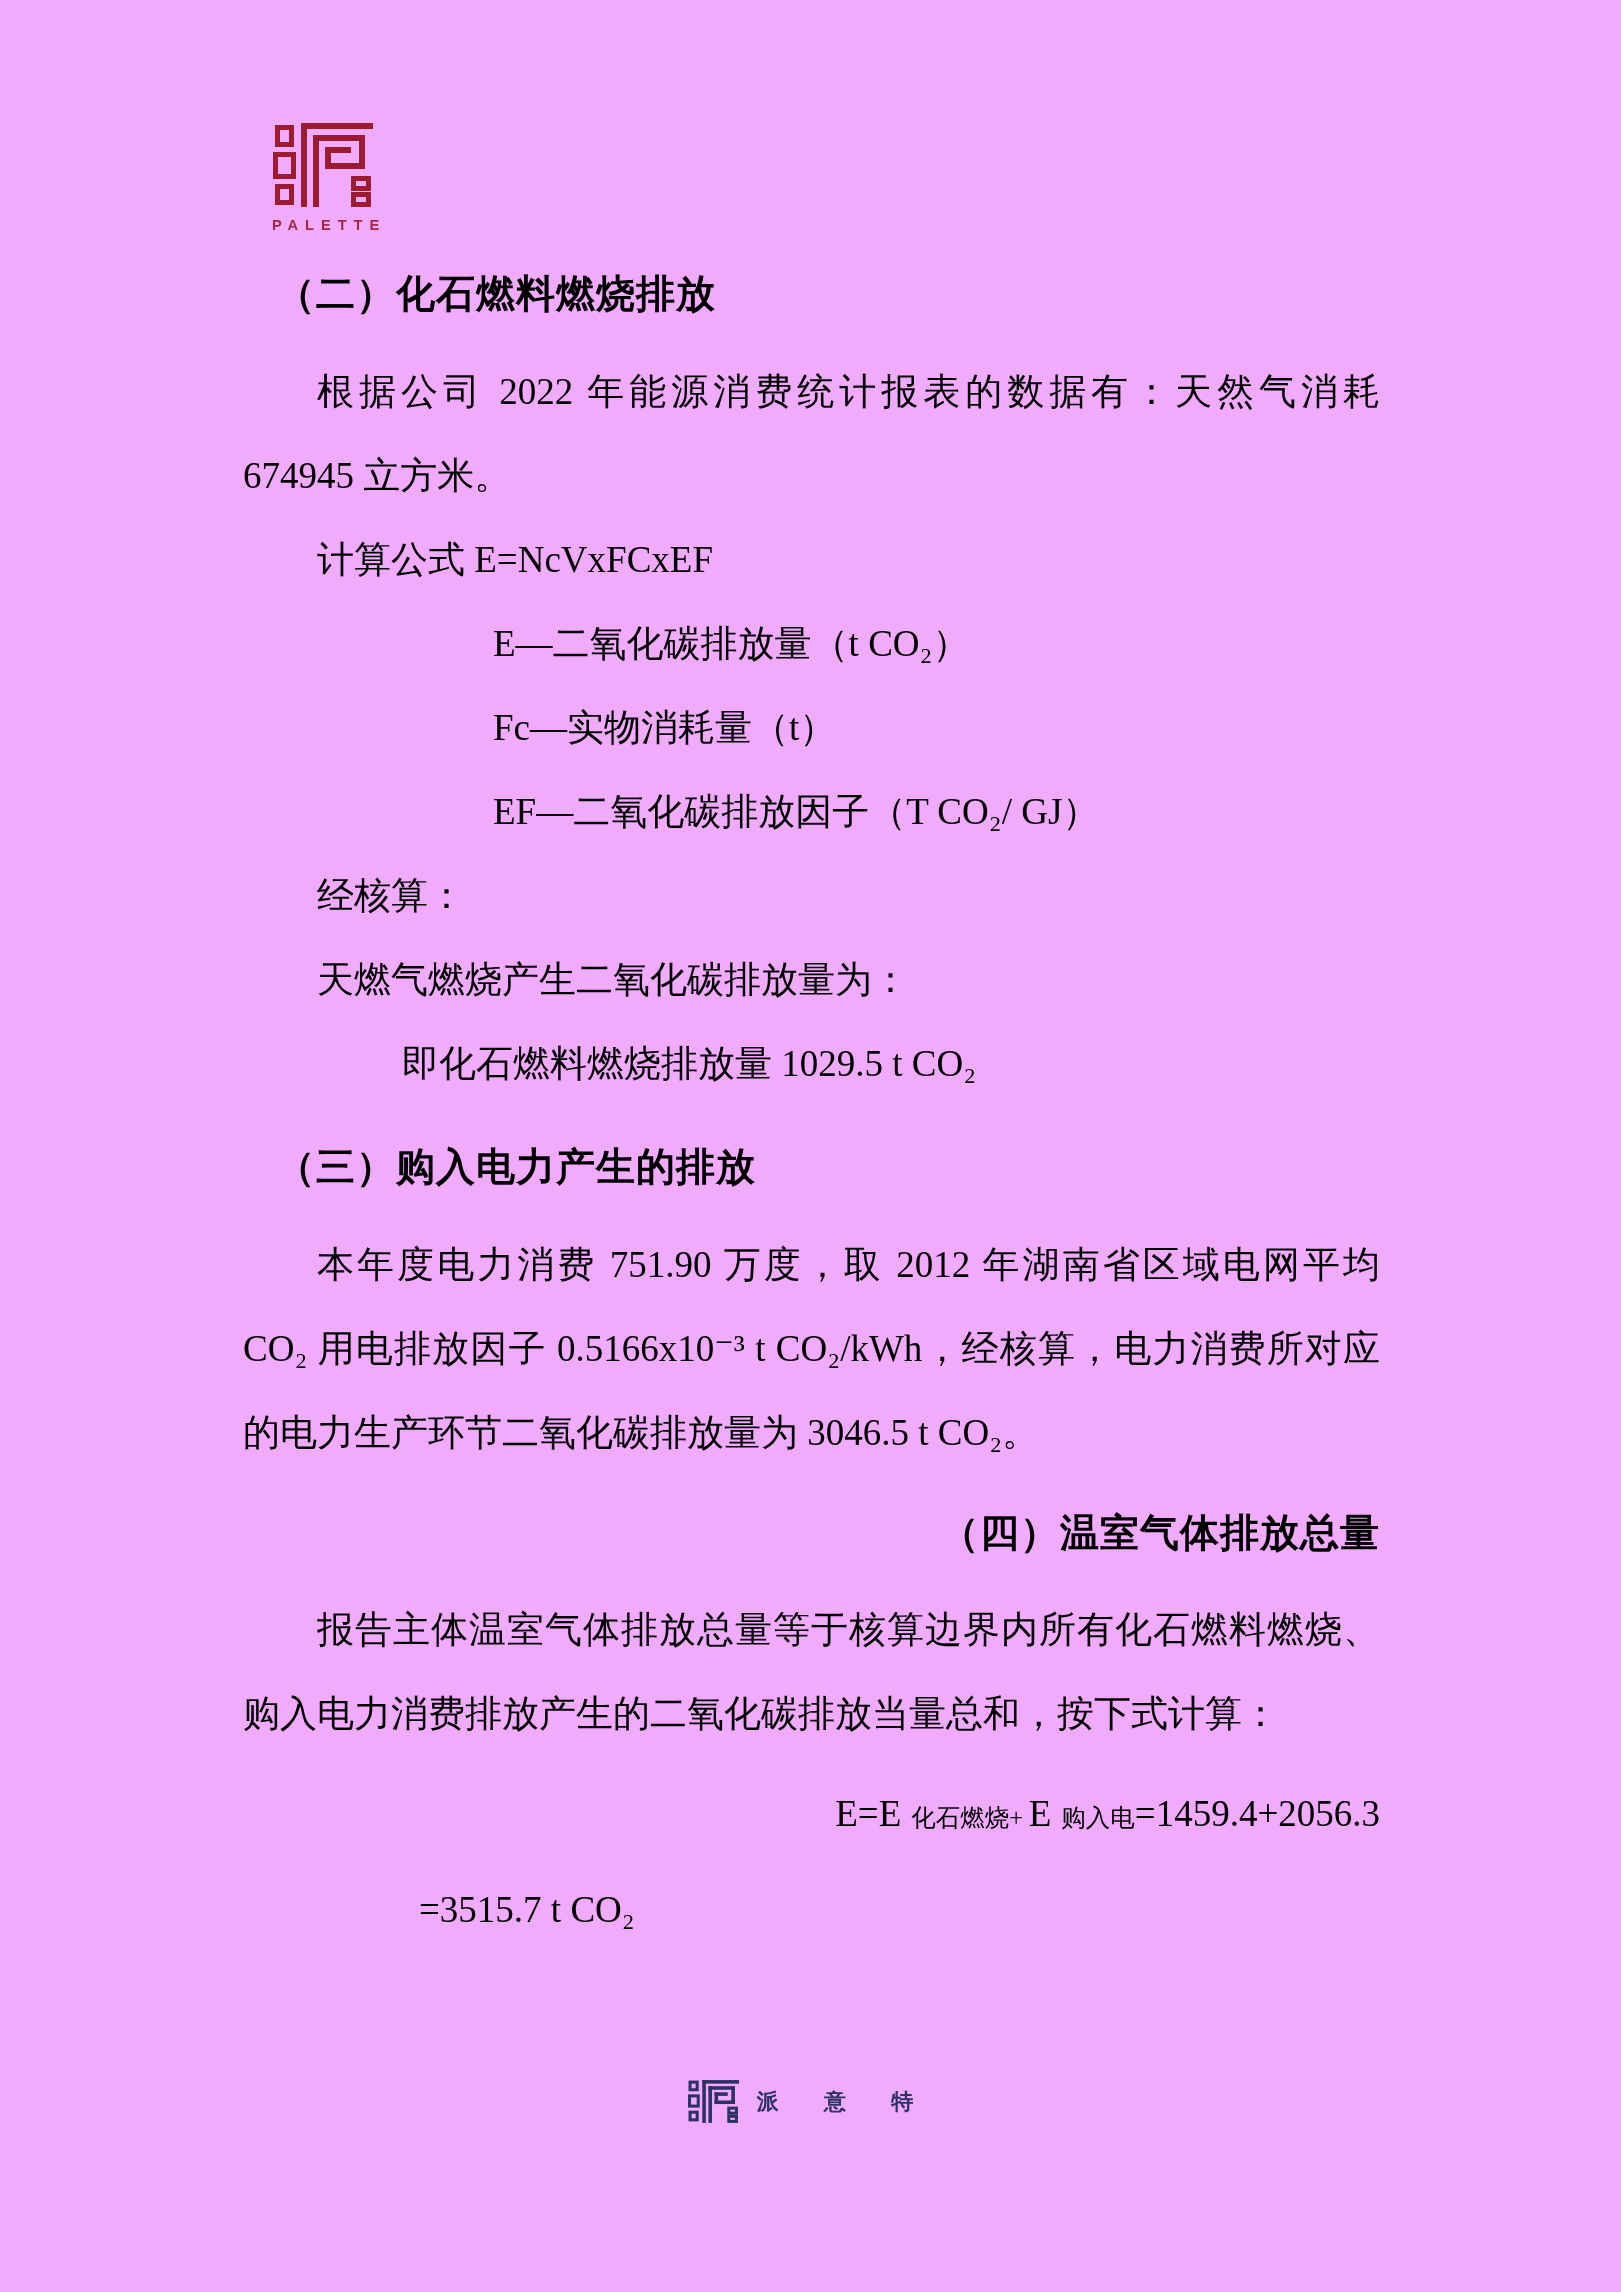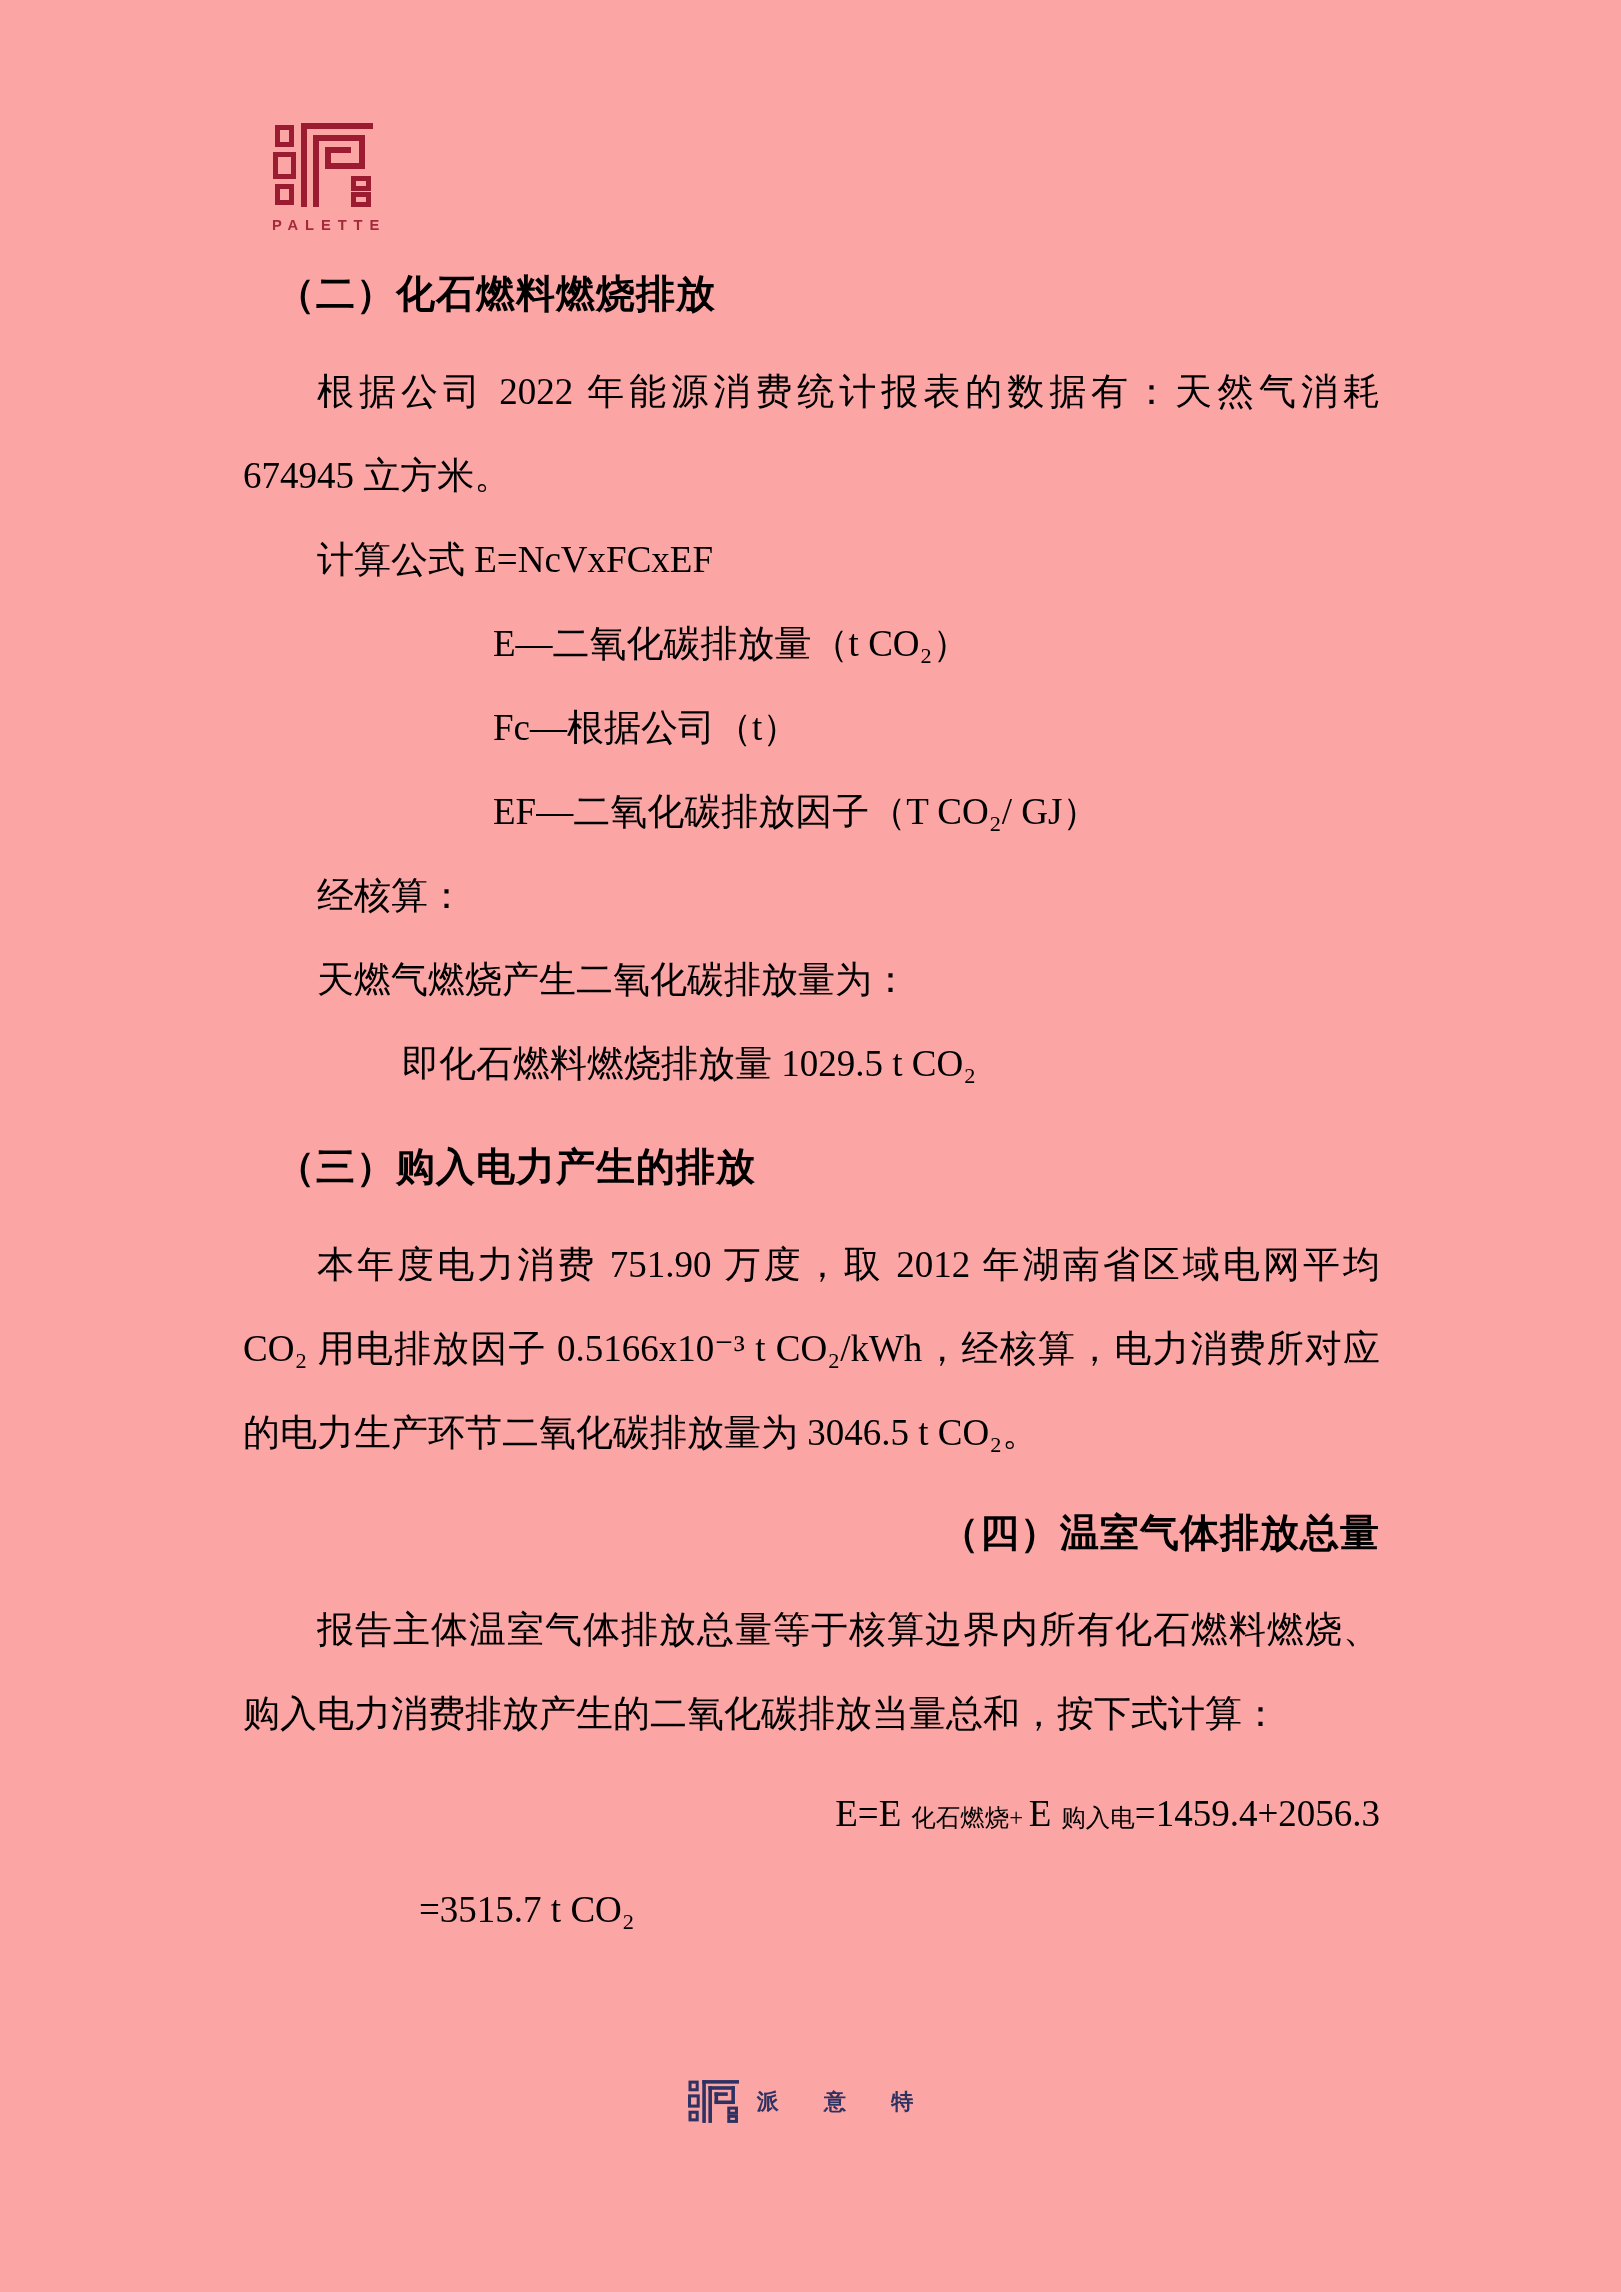--- a/index.html
+++ b/index.html
@@ -1,19 +1,19 @@
 <!DOCTYPE html>
 <html lang="zh"><head>
 <meta charset="utf-8">
 <style>
   html,body { margin:0; padding:0; background:#ffffff; }
   .page {
     position:relative;
     width:1621px; height:2293px;
-    background:#fca5a5;
+    background:#f0abfc;
     color:#000000;
     font-family:"Liberation Serif","DejaVu Serif",serif;
     overflow:hidden;
   }
 
   
   .header-logo { position:absolute; left:272px; top:123px; width:104px; text-align:left; color:#9b1c30; }
   .header-logo svg { display:block; }
   .brand-word {
     margin-top:9.8px;
@@ -88,21 +88,21 @@
   <div class="content">
 
     <div class="hd">（二）化石燃料燃烧排放</div>
 
     <div class="ln indent fill gap-a">根据公司 2022 年能源消费统计报表的数据有：天然气消耗</div>
     <div class="ln">674945 立方米。</div>
 
     <div class="ln indent">计算公式 E=NcVxFCxEF</div>
 
     <div class="ln def">E—二氧化碳排放量（t CO₂）</div>
-    <div class="ln def">Fc—根据公司（t）</div>
+    <div class="ln def">Fc—实物消耗量（t）</div>
     <div class="ln def">EF—二氧化碳排放因子（T CO₂/ GJ）</div>
 
     <div class="ln indent">经核算：</div>
     <div class="ln indent">天燃气燃烧产生二氧化碳排放量为：</div>
     <div class="ln result">即化石燃料燃烧排放量 1029.5 t CO₂</div>
 
     <div class="hd gap-b">（三）购入电力产生的排放</div>
 
     <div class="ln indent fill gap-a">本年度电力消费 751.90 万度，取 2012 年湖南省区域电网平均</div>
     <div class="ln fill">CO₂ 用电排放因子 0.5166x10⁻³ t CO₂/kWh，经核算，电力消费所对应</div>

